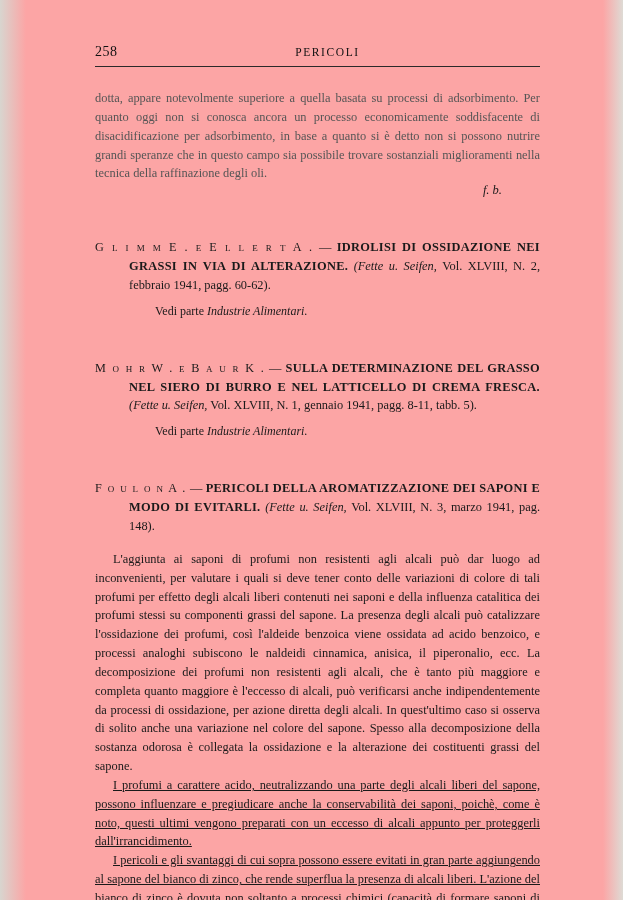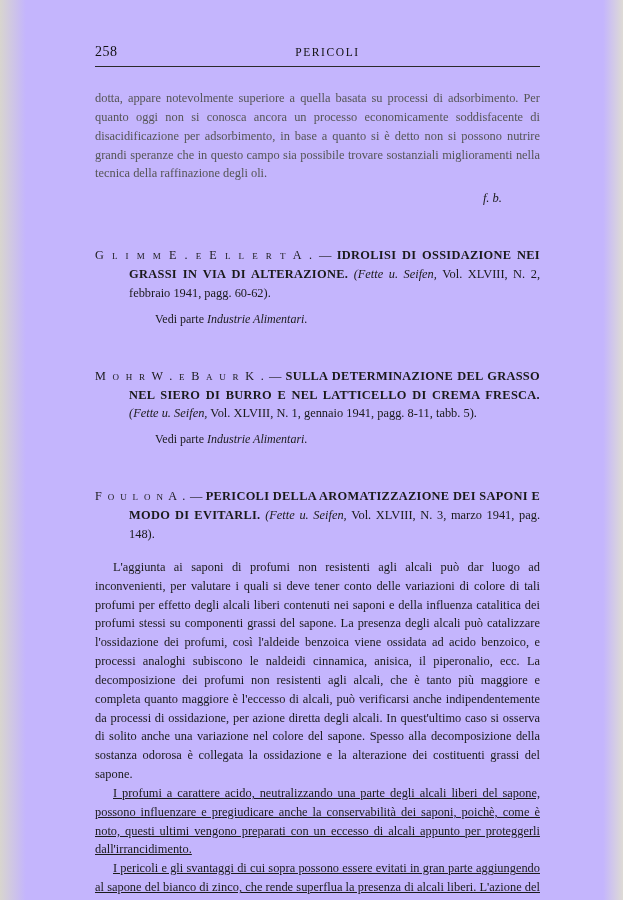--- a/index.html
+++ b/index.html
@@ -11,21 +11,21 @@
     height: 900px;
     background: #ffffff;
     font-family: "Liberation Serif", serif;
     color: #1a1a1a;
     overflow: hidden;
   }
   .page {
     position: relative;
     width: 623px;
     height: 900px;
-    background: #c4b5fd;
+    background: #fca5a5;
     box-sizing: border-box;
   }
   
   .page:before {
     content: "";
     position: absolute;
     left: 0; top: 0; bottom: 0;
     width: 26px;
     background: linear-gradient(to right, #d8d5cf, rgba(251,250,248,0));
     pointer-events: none;
@@ -79,21 +79,21 @@
     text-justify: inter-word;
     hyphens: auto;
   }
   .indent {
     text-indent: 18px;
   }
   .sig {
     text-align: right;
     font-style: italic;
     font-size: 12.5px;
-    margin-top: 8px;
+    margin-top: 0;
     padding-right: 38px;
   }
   .entry {
     margin-top: 40px;
   }
   .entry p {
     text-align: justify;
   }
   .entry .body {
     padding-left: 34px;

